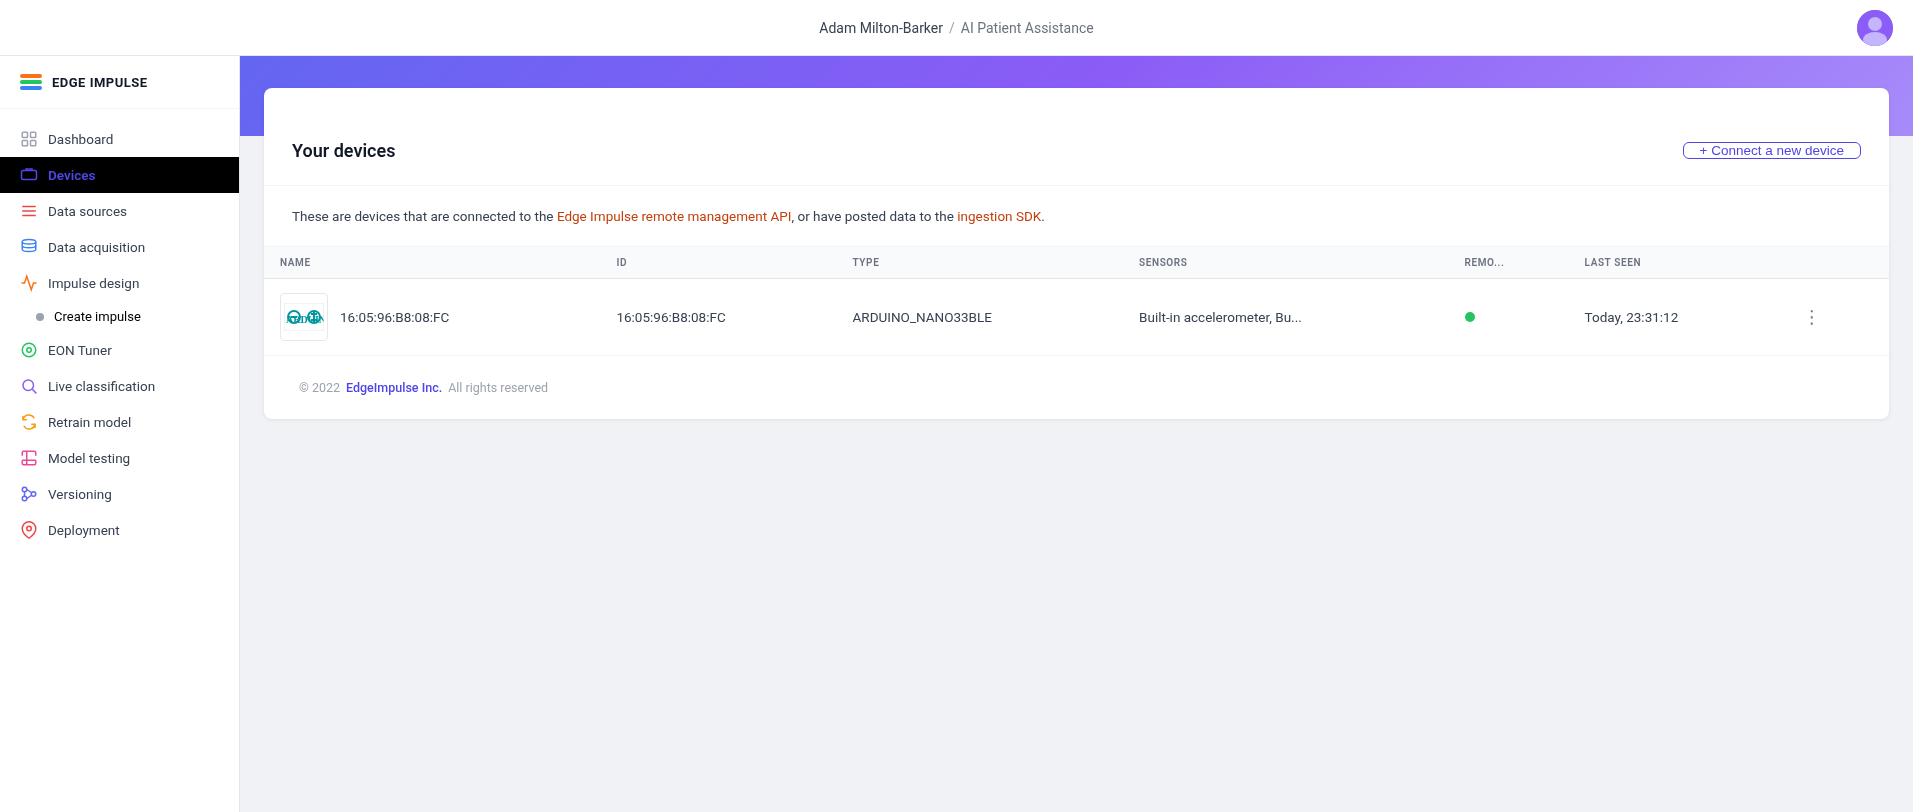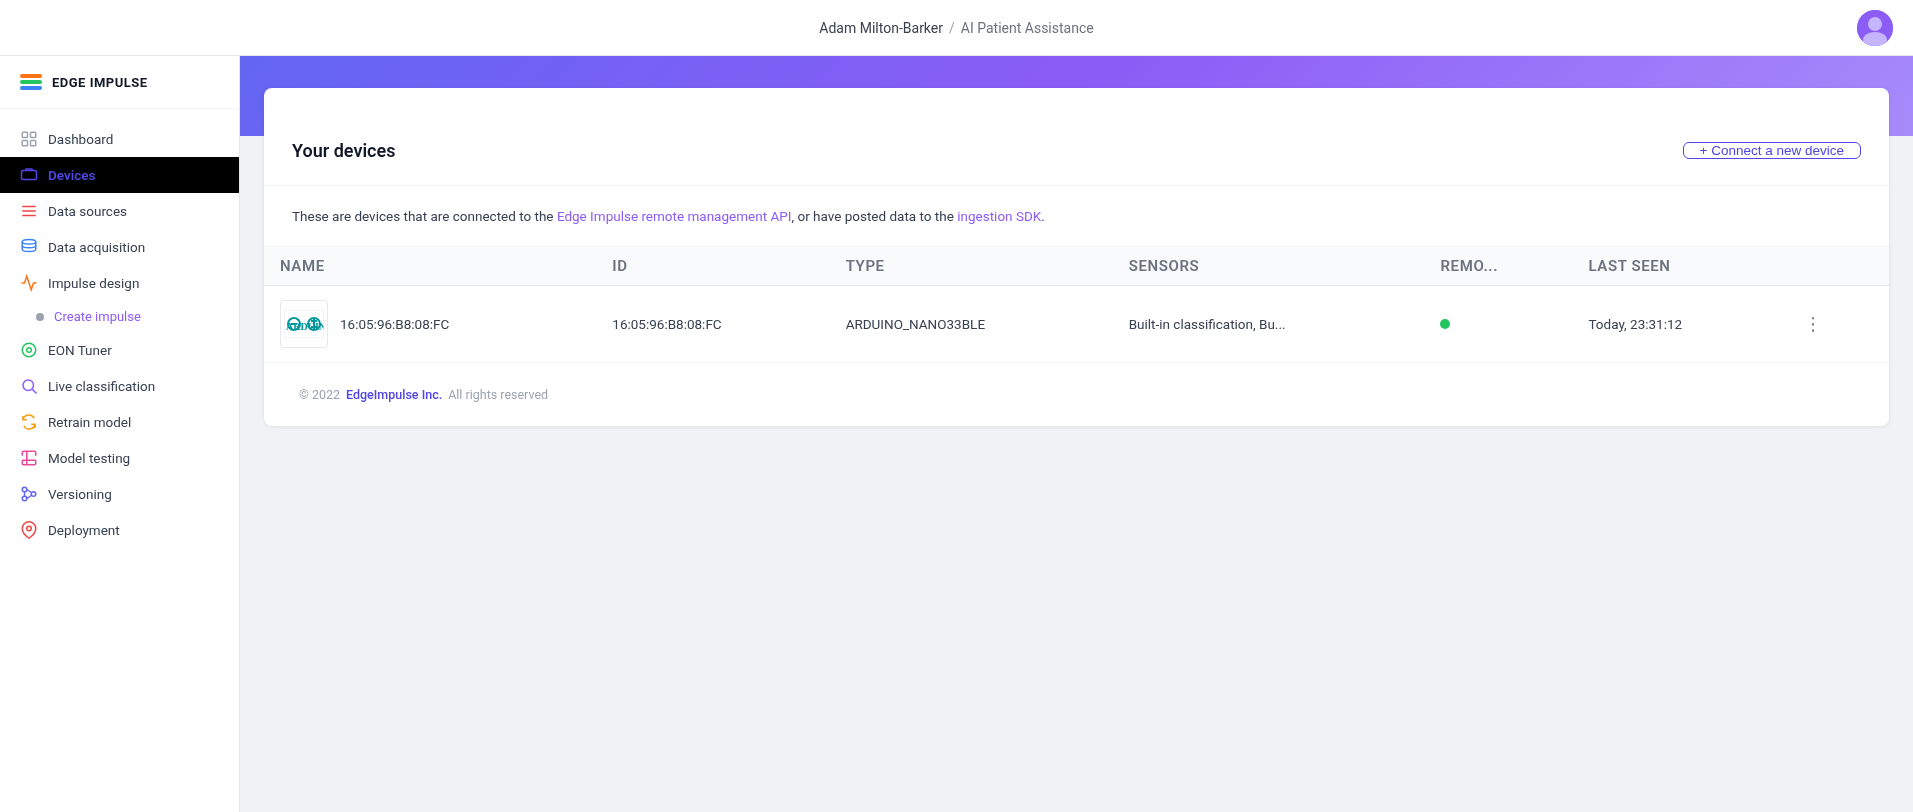--- a/index.html
+++ b/index.html
@@ -114,21 +114,21 @@
       justify-content: center;
       flex-shrink: 0;
     }
     .nav-sub-item {
       display: flex;
       align-items: center;
       gap: 10px;
       padding: 8px 20px 8px 36px;
       cursor: pointer;
       font-size: 13px;
-      color: #8b5cf6;
+      color: #000000;
     }
     .sub-dot {
       width: 8px;
       height: 8px;
       border-radius: 50%;
       background: #9ca3af;
       flex-shrink: 0;
     }
 
     
@@ -184,36 +184,36 @@
     }
 
     .devices-description {
       padding: 20px 28px;
       font-size: 13.5px;
       color: #374151;
       border-bottom: 1px solid #f3f4f6;
       line-height: 1.5;
     }
     .devices-description a {
-      color: #8b5cf6;
+      color: #c2410c;
       text-decoration: none;
     }
 
     
     .devices-table {
       width: 100%;
       border-collapse: collapse;
     }
     .devices-table thead tr {
       background: #f9fafb;
     }
     .devices-table th {
       text-align: left;
       padding: 10px 16px;
-      font-size: 15px;
+      font-size: 10px;
       font-weight: 600;
       color: #6b7280;
       letter-spacing: 0.6px;
       text-transform: uppercase;
       border-bottom: 1px solid #e5e7eb;
     }
     .devices-table td {
       padding: 14px 16px;
       font-size: 13.5px;
       color: #374151;
@@ -476,21 +476,21 @@
                     <line x1="27" y1="11" x2="33" y2="11" stroke="#00979c" stroke-width="2"></line>
                     <line x1="27" y1="17" x2="33" y2="17" stroke="#00979c" stroke-width="2"></line>
                     <line x1="30" y1="8" x2="30" y2="20" stroke="#00979c" stroke-width="2"></line>
                   </svg>
                 </div>
                 <span>16:05:96:B8:08:FC</span>
               </div>
             </td>
             <td>16:05:96:B8:08:FC</td>
             <td>ARDUINO_NANO33BLE</td>
-            <td>Built-in classification, Bu...</td>
+            <td>Built-in accelerometer, Bu...</td>
             <td>
               <span class="status-dot"></span>
             </td>
             <td>Today, 23:31:12</td>
             <td>
               <button class="more-btn">⋮</button>
             </td>
           </tr>
         </tbody>
       </table>

